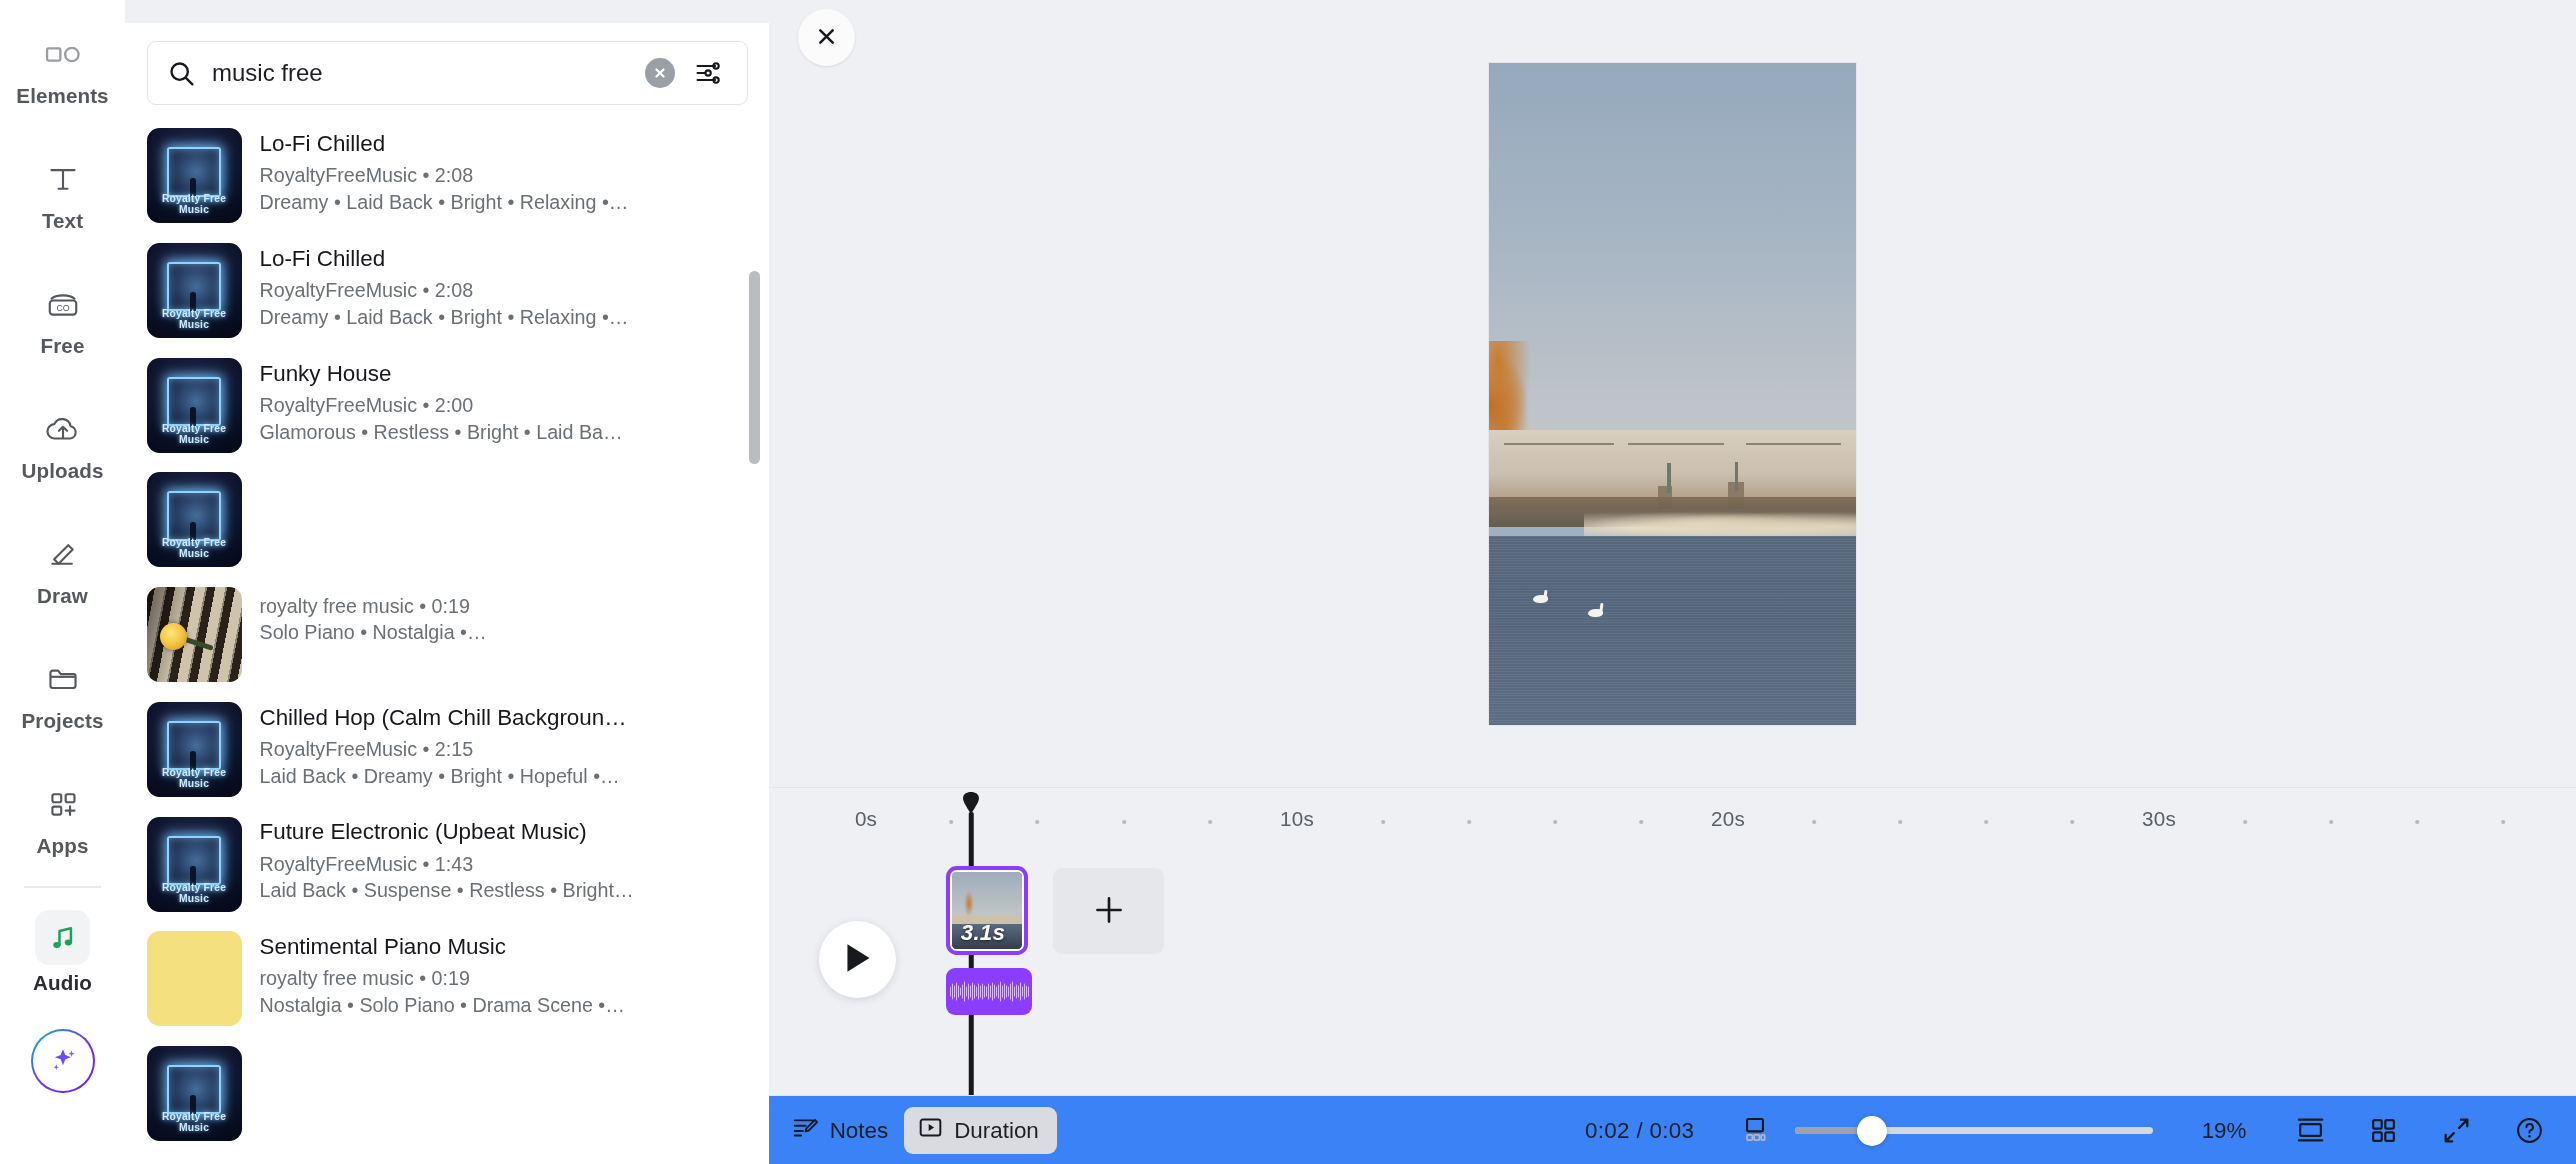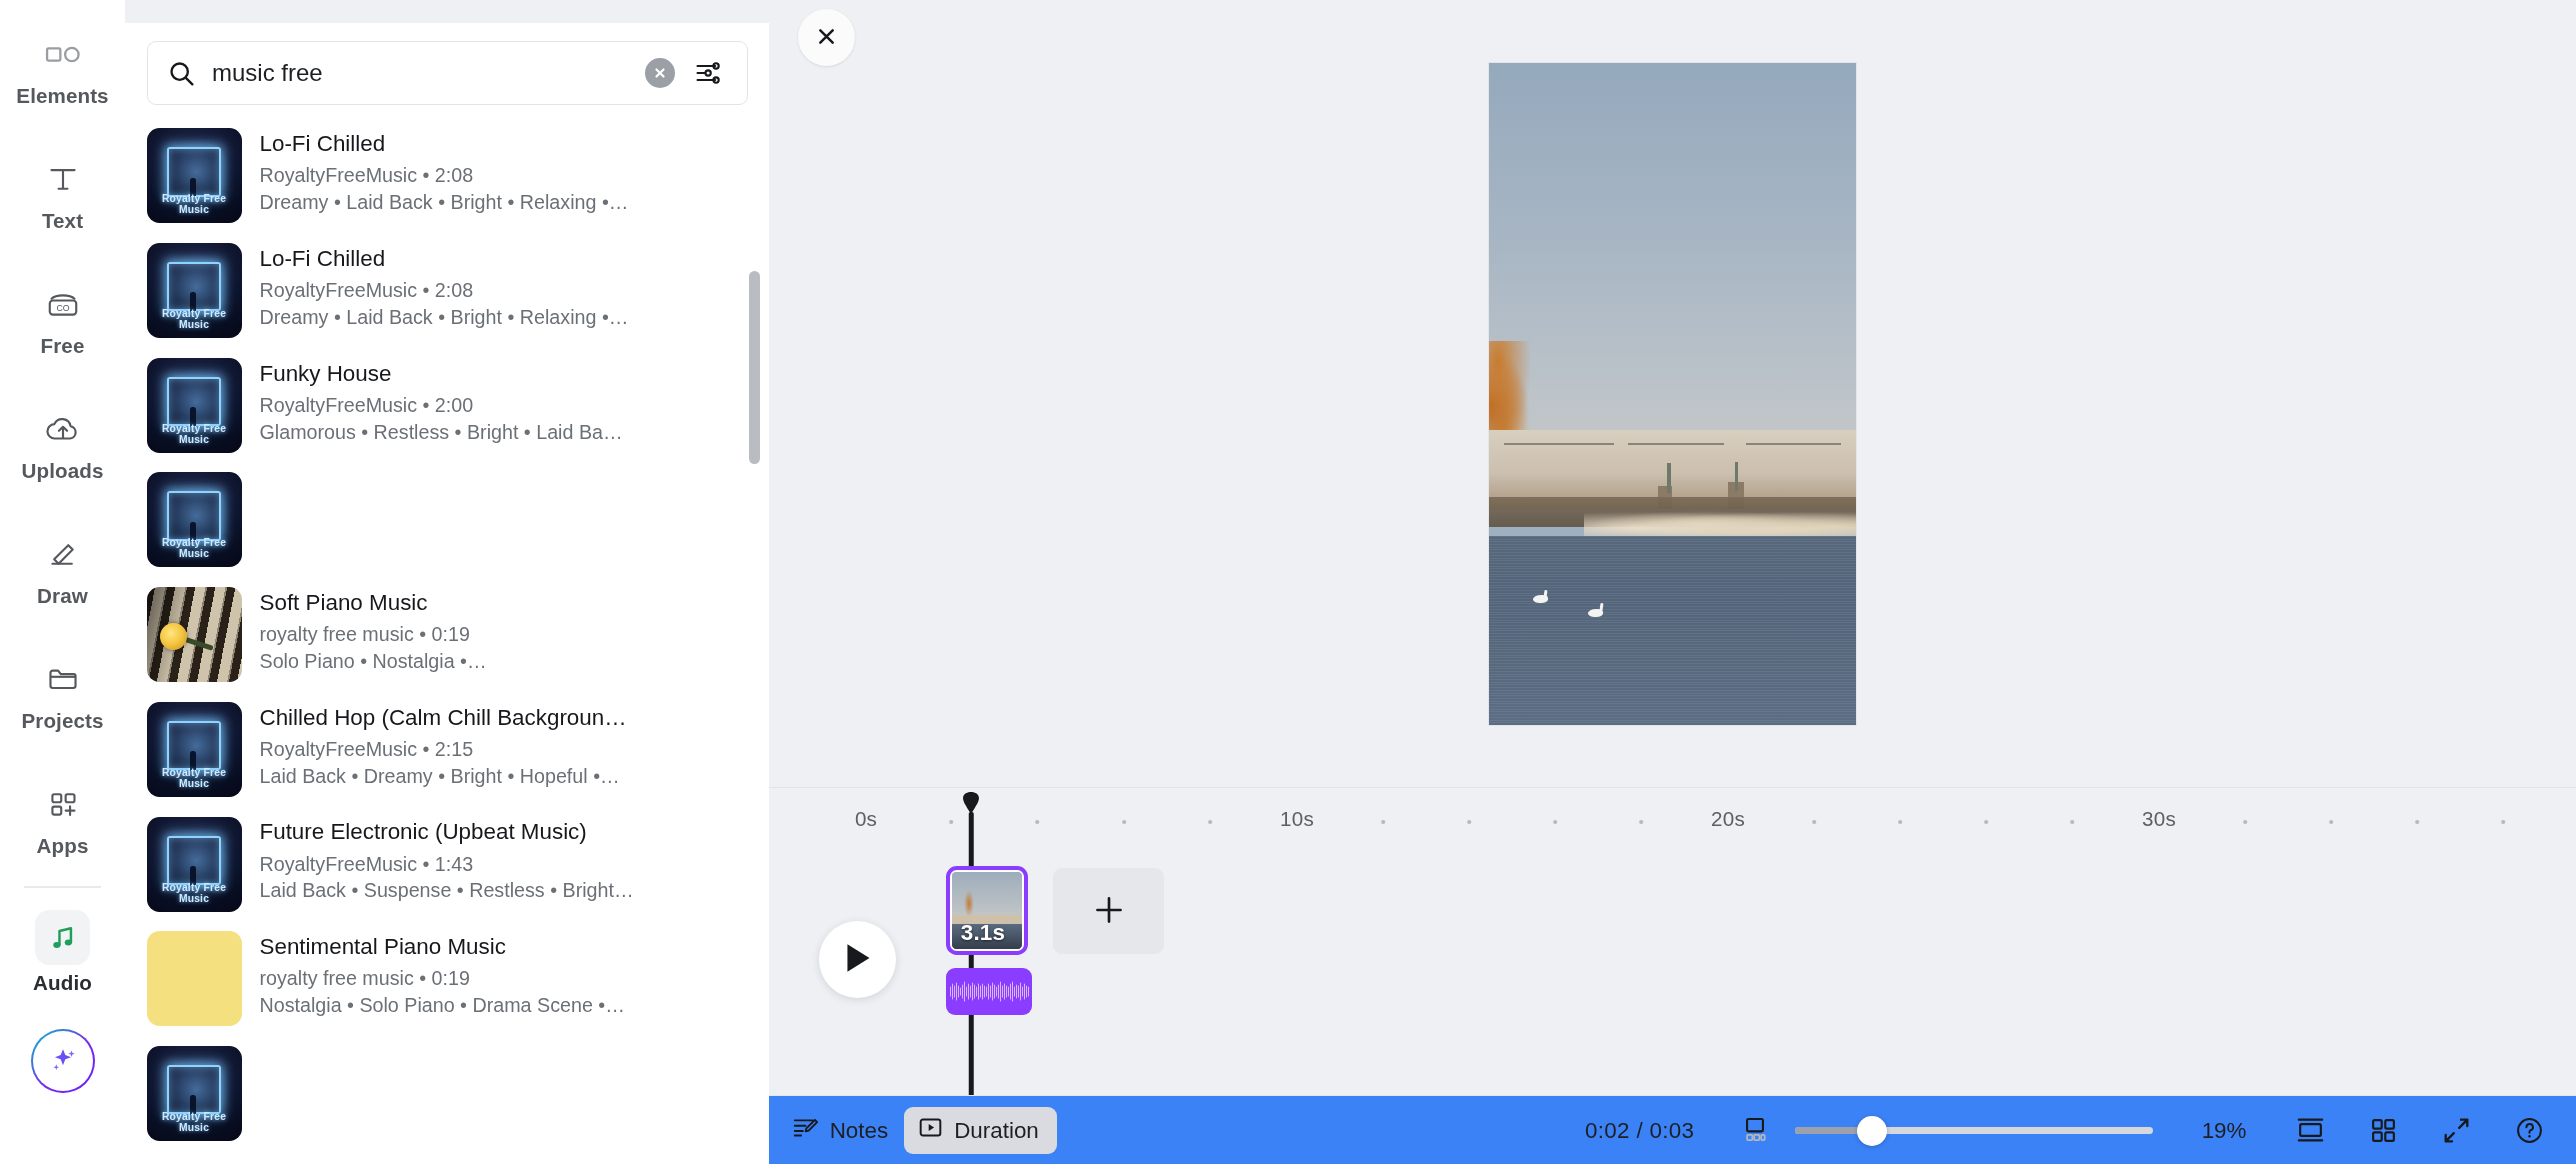--- a/index.html
+++ b/index.html
@@ -200,21 +200,21 @@
     position:absolute; top: -5.4px; width: 19.7px; height: 23px; transform: translateX(-50%);
   }
   .playhead-line {
     position:absolute; top: 23px; width: 4.5px; background:#17191c; border-radius:1.8px; transform: translateX(-50%);
   }
   .play-btn {
     position:absolute; width: 77px; height: 77px; border-radius:50%; background:#fff;
     box-shadow: 0 1.8px 9px rgba(25,30,40,.13); display:flex; align-items:center; justify-content:center; cursor:pointer;
   }
   .clip {
-    position:absolute; border-radius: 9px; overflow:hidden; cursor:pointer;
+    position:absolute; border-radius: 9px; overflow:hidden; cursor:pointer;font-style:italic;
   }
   .clip.selected {
     border: 4.5px solid #8b3dff; padding: 1.8px; background:#fff; border-radius: 10.7px;
   }
   .clip-inner { width:100%; height:100%; position:relative; border-radius: 4.5px; overflow:hidden; background:#8fa3b5; }
   .clip-dur {
     position:absolute; left: 9px; bottom: 3.6px; font-size: 22.4px; font-weight: 700; color:#fff;
     text-shadow: 0 0.9px 2.7px rgba(0,0,0,.55); letter-spacing:0.2px;
   }
   .add-page {
@@ -421,21 +421,20 @@
               <div class="fig"></div>
               <div class="cap">Royalty Free Music</div>
             </div>
           </div>
           <div class="track">
             <div class="thumb piano">
               <div class="stem"></div>
               <div class="rose"></div>
             </div>
             <div class="t-meta">
-              <div class="t-title">Soft Piano Music</div>
               <div class="t-sub">royalty free music • 0:19</div>
               <div class="t-tags">Solo Piano • Nostalgia •…</div>
             </div>
           </div>
           <div class="track">
             <div class="thumb neon">
               <div class="sq"></div>
               <div class="fig"></div>
               <div class="cap">Royalty Free Music</div>
             </div>

